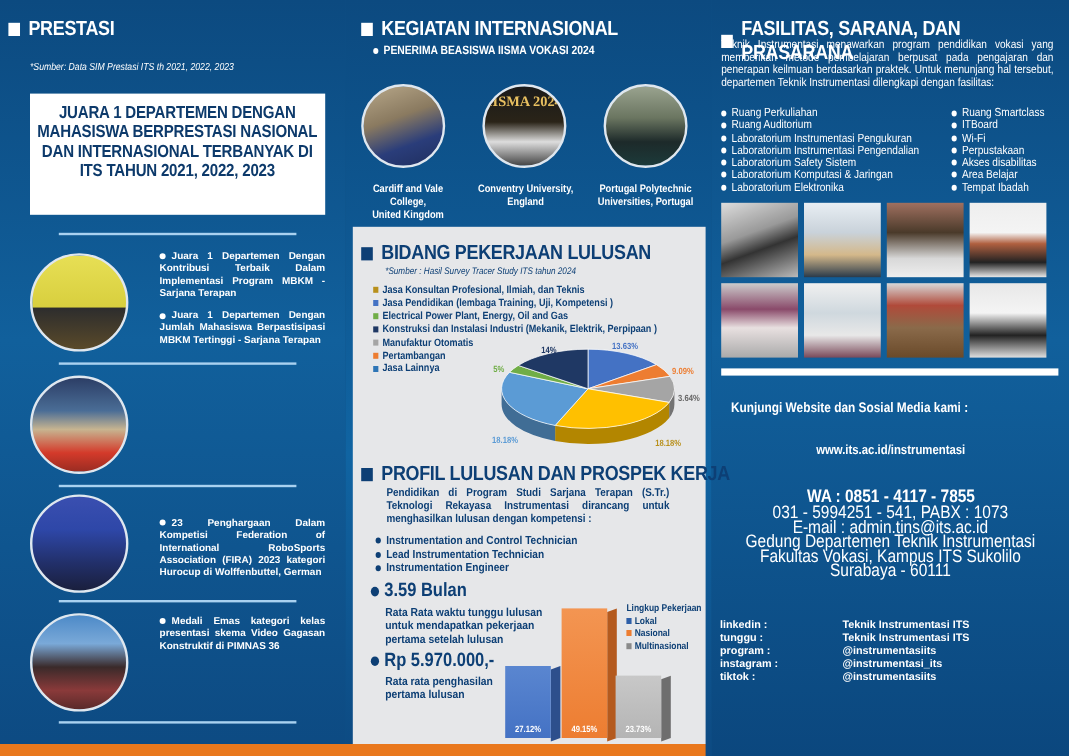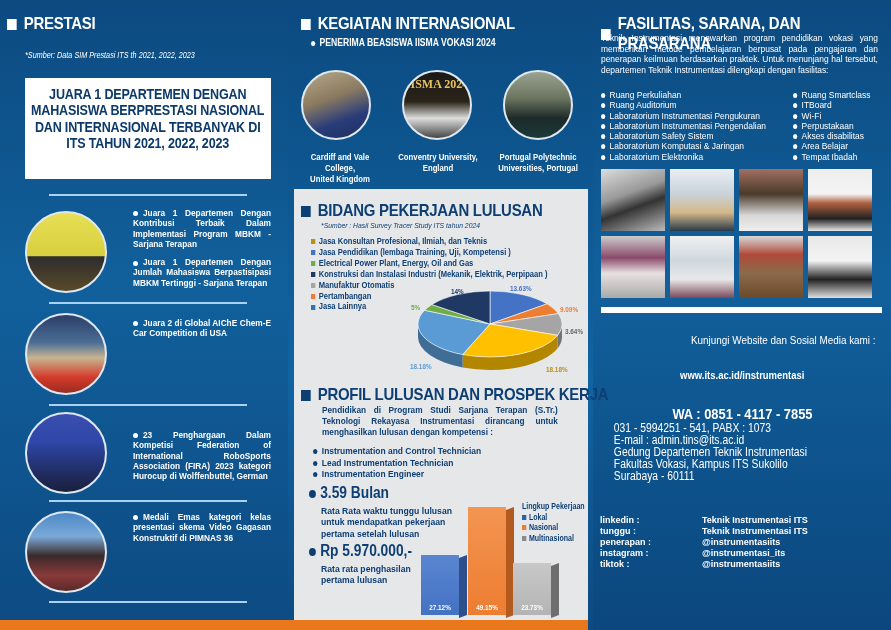--- a/index.html
+++ b/index.html
@@ -45,21 +45,20 @@
 <div class="divider" style="top:194px"></div>
 <div class="circ" style="left:25px;top:211px;width:82px;height:82px;background:linear-gradient(180deg,#e7df55 0%,#d8cf3e 55%,#2d2d2d 56%,#5a4a2a 100%)"></div>
 <div class="ach" style="top:208px">
   <p><span class="bul"></span><span>Juara 1 Departemen Dengan Kontribusi Terbaik Dalam Implementasi Program MBKM - Sarjana Terapan</span></p>
   <p><span class="bul"></span><span>Juara 1 Departemen Dengan Jumlah Mahasiswa Berpastisipasi MBKM Tertinggi - Sarjana Terapan</span></p>
 </div>
 
 <div class="divider" style="top:302px"></div>
 <div class="circ" style="left:25px;top:313px;width:82px;height:82px;background:linear-gradient(180deg,#2c3e66 0%,#4a6d96 35%,#c7b490 55%,#d43a2a 80%,#9a2c22 100%)"></div>
 <div class="ach" style="top:318px">
-  <p><span class="bul"></span><span>Juara 2 di Global AIChE Chem-E Car Competition di USA</span></p>
 </div>
 
 <div class="divider" style="top:404px"></div>
 <div class="circ" style="left:25px;top:412px;width:82px;height:82px;background:linear-gradient(180deg,#3a4fb0 0%,#2e47a8 35%,#22306b 70%,#1a1f3d 100%)"></div>
 <div class="ach" style="top:430px">
   <p><span class="bul"></span><span>23 Penghargaan Dalam Kompetisi Federation of International RoboSports Association (FIRA) 2023 kategori Hurocup di Wolffenbuttel, German</span></p>
 </div>
 
 <div class="divider" style="top:500px"></div>
 <div class="circ" style="left:25px;top:511px;width:82px;height:82px;background:linear-gradient(180deg,#4d8ac8 0%,#7aa9d8 30%,#3a2a2a 55%,#8a3a3a 80%,#5a2a2a 100%)"></div>
@@ -207,42 +206,42 @@
 <div class="photo" style="left:670px;top:169px;background:linear-gradient(180deg,#e8eef3 0%,#c9d2da 40%,#d4b88a 70%,#2a3a4a 100%)"></div>
 <div class="photo" style="left:739px;top:169px;background:linear-gradient(180deg,#a07060 0%,#4a3a2a 40%,#d8d8d8 75%,#eee 100%)"></div>
 <div class="photo" style="left:808px;top:169px;background:linear-gradient(180deg,#eee 0%,#f4f4f4 40%,#b06040 55%,#222 80%,#e8e8e8 100%)"></div>
 <div class="photo" style="left:601px;top:236px;background:linear-gradient(180deg,#ccc 0%,#8a4a6a 35%,#e8e0e0 60%,#aaa 100%)"></div>
 <div class="photo" style="left:670px;top:236px;background:linear-gradient(180deg,#f0f0f0 0%,#cfd8de 40%,#e8e8e8 70%,#7a4a5a 100%)"></div>
 <div class="photo" style="left:739px;top:236px;background:linear-gradient(180deg,#d8d8d8 0%,#b04a3a 30%,#8a6a4a 60%,#6a4a2a 100%)"></div>
 <div class="photo" style="left:808px;top:236px;background:linear-gradient(180deg,#e8e8e8 0%,#f4f4f4 40%,#222 70%,#e0e0e0 100%)"></div>
 
 <div style="position:absolute;left:601px;top:307px;width:281px;height:6px;background:#fff"></div>
 
-<div style="position:absolute;left:593px;top:334px;width:298px;text-align:right;font-size:11.5px;font-weight:normal"><span style="display:inline-block;transform:scaleX(.86)">Kunjungi Website dan Sosial Media kami :</span></div>
+<div style="position:absolute;left:593px;top:334px;width:298px;text-align:left;font-size:11.5px;font-weight:bold"><span style="display:inline-block;transform:scaleX(.86)">Kunjungi Website dan Sosial Media kami :</span></div>
 <div style="position:absolute;left:593px;top:369px;width:298px;text-align:center;font-size:11px;font-weight:bold"><span style="display:inline-block;transform:scaleX(.86)">www.its.ac.id/instrumentasi</span></div>
 <div style="position:absolute;left:593px;top:405px;width:298px;text-align:center;font-size:15px;font-weight:bold"><span style="display:inline-block;transform:scaleX(.86)">WA : 0851 - 4117 - 7855</span></div>
-<div style="position:absolute;left:593px;top:422px;width:298px;font-size:12px;line-height:12px">
+<div style="position:absolute;left:593px;top:422px;width:298px;text-align:center;font-size:15px;line-height:12px">
   <div style="transform:scaleX(.86)">031 - 5994251 - 541, PABX : 1073</div>
   <div style="transform:scaleX(.86)">E-mail : admin.tins@its.ac.id</div>
   <div style="transform:scaleX(.86)">Gedung Departemen Teknik Instrumentasi</div>
   <div style="transform:scaleX(.86)">Fakultas Vokasi, Kampus ITS Sukolilo</div>
   <div style="transform:scaleX(.86)">Surabaya - 60111</div>
 </div>
 
 <div class="soc" id="social" style="top:515px">
     <div class="r">
       <span class="k">linkedin :</span>
       <span>Teknik Instrumentasi ITS</span>
     </div>
     <div class="r">
       <span class="k">tunggu :</span>
       <span>Teknik Instrumentasi ITS</span>
     </div>
     <div class="r">
-      <span class="k">penerapan :</span>
+      <span class="k">program :</span>
       <span>@instrumentasiits</span>
     </div>
     <div class="r">
       <span class="k">instagram :</span>
       <span>@instrumentasi_its</span>
     </div>
     <div class="r">
       <span class="k">tiktok :</span>
       <span>@instrumentasiits</span>
     </div>

